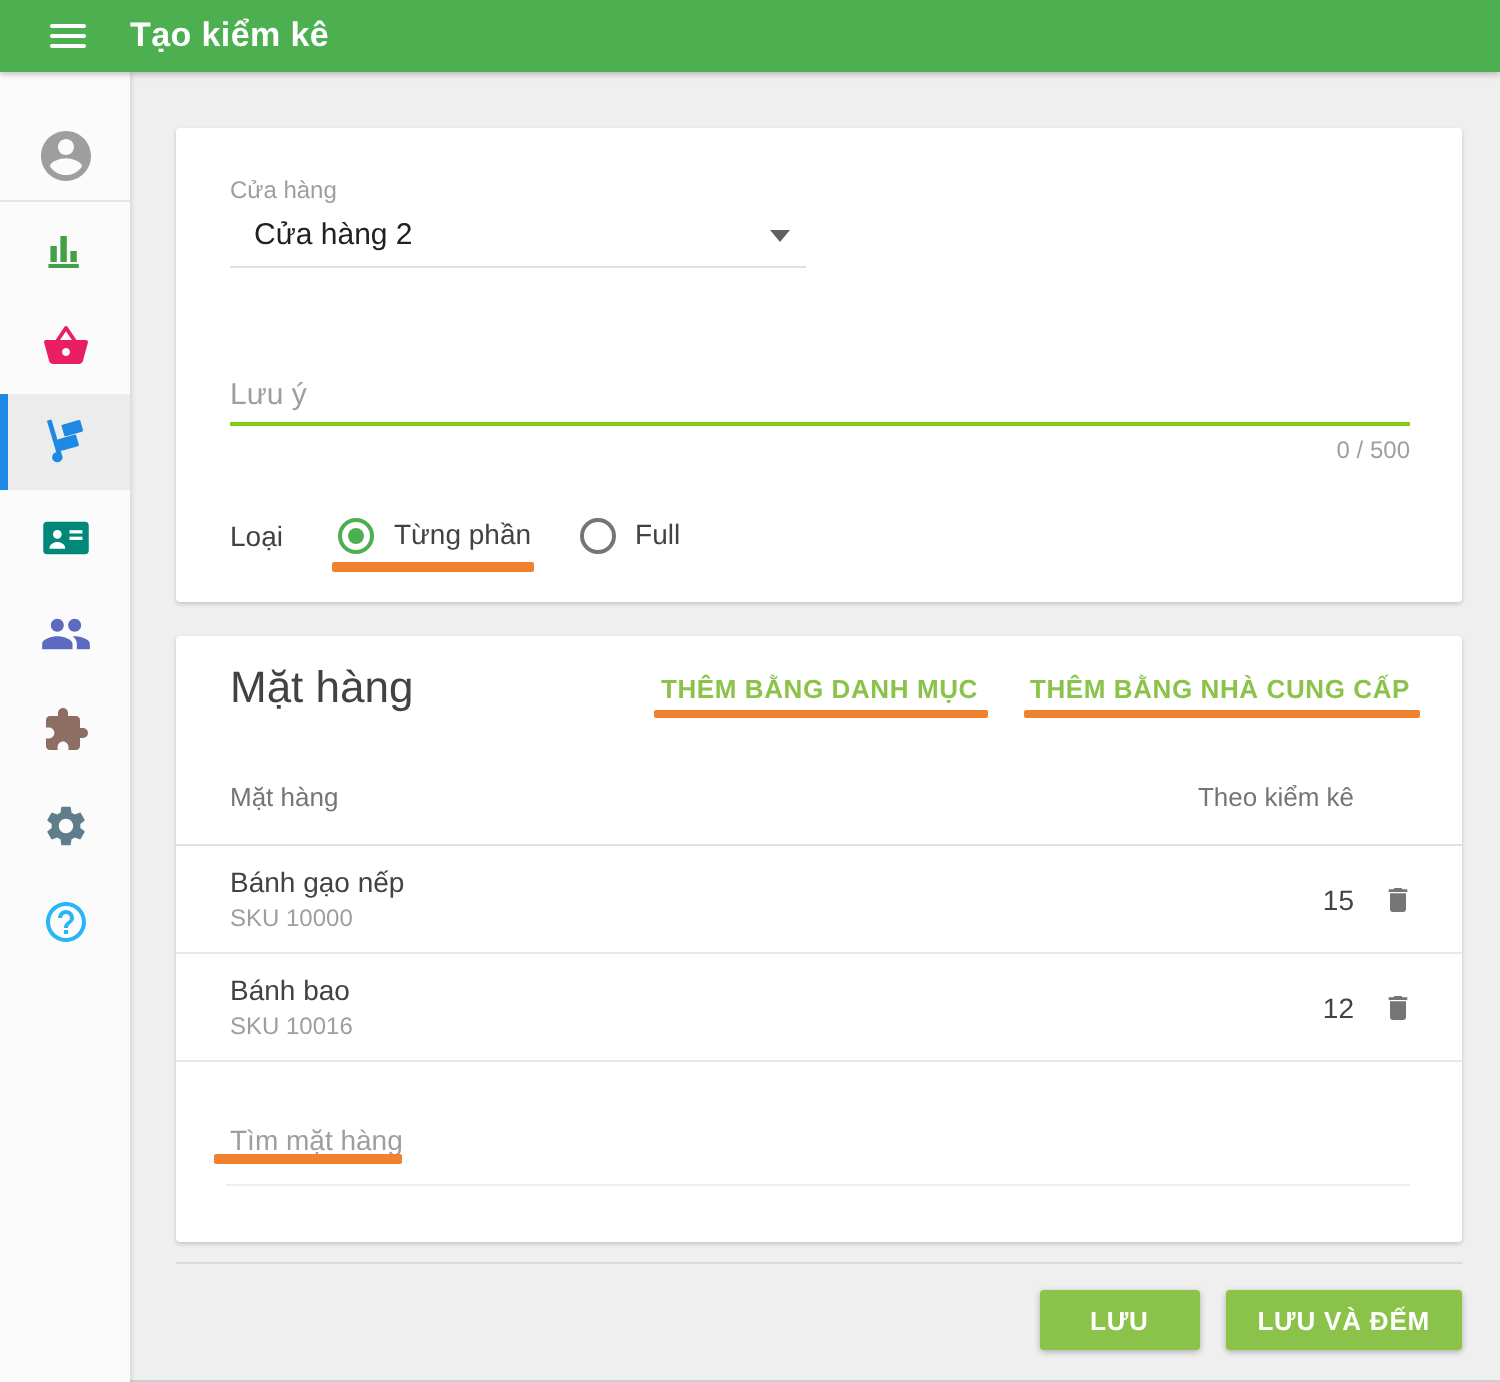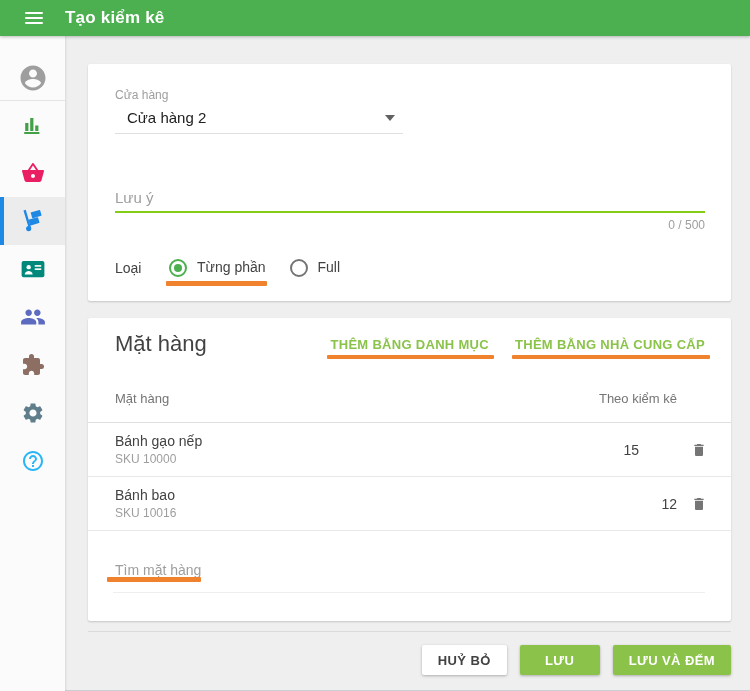--- a/index.html
+++ b/index.html
@@ -62,21 +62,21 @@
 
   
   .items-header { position:absolute; left:27px; right:26px; top:8px; height:36px; display:flex; justify-content:space-between; align-items:center; }
   .items-title { font-size:22px; font-weight:normal; color:#424242; }
   .items-links { display:flex; align-items:center; gap:26px; }
   .text-link { position:relative; font-size:13px; font-weight:bold; color:#8BC34A; letter-spacing:.3px; cursor:pointer; white-space:nowrap; }
   .text-link .annot-link { position:absolute; left:-3px; right:-5px; top:calc(100% + 3px); height:4px; background:#F0812D; border-radius:1px; }
 
   .thead { position:absolute; left:0; right:0; top:56px; height:49px; display:flex; justify-content:space-between; align-items:center; padding:0 54px 0 27px; border-bottom:1px solid #E0E0E0; font-size:13px; color:#757575; }
   .trow { position:absolute; left:0; right:0; height:54px; display:flex; align-items:center; padding:0 24px 0 27px; border-bottom:1px solid #E8E8E8; }
-  .trow.r0 { top:105px;gap:38px; }
+  .trow.r0 { top:105px; }
   .trow.r1 { top:159px; }
   .cell-item { flex:1; }
   .item-name { font-size:14px; color:#424242; line-height:16px; }
   .item-sku { font-size:12px; color:#9E9E9E; margin-top:3px; }
   .cell-qty { width:50px; text-align:right; font-size:14px; color:#424242; }
   .cell-trash { width:16px; margin-left:14px; cursor:pointer; display:flex; }
 
   .search { position:absolute; left:27px; right:26px; top:240px; }
   .search-placeholder { padding-top:4px; font-size:14px; color:#9E9E9E; cursor:text; }
   .annot-search { position:absolute; left:-8px; top:19px; width:94px; height:5px; }
@@ -274,18 +274,17 @@
 
       <div class="search">
         <div class="search-placeholder">Tìm mặt hàng</div>
         <div class="annot annot-search"></div>
         <div class="search-divider"></div>
       </div>
     </section>
 
     <div class="footer-divider"></div>
     <div class="footer-actions">
-      <button class="btn btn-cancel">HUỶ BỎ</button>
       <button class="btn btn-green btn-save">LƯU</button>
       <button class="btn btn-green btn-save-count">LƯU VÀ ĐẾM</button>
     </div>
   </main>
 </div>
 
 </body></html>

